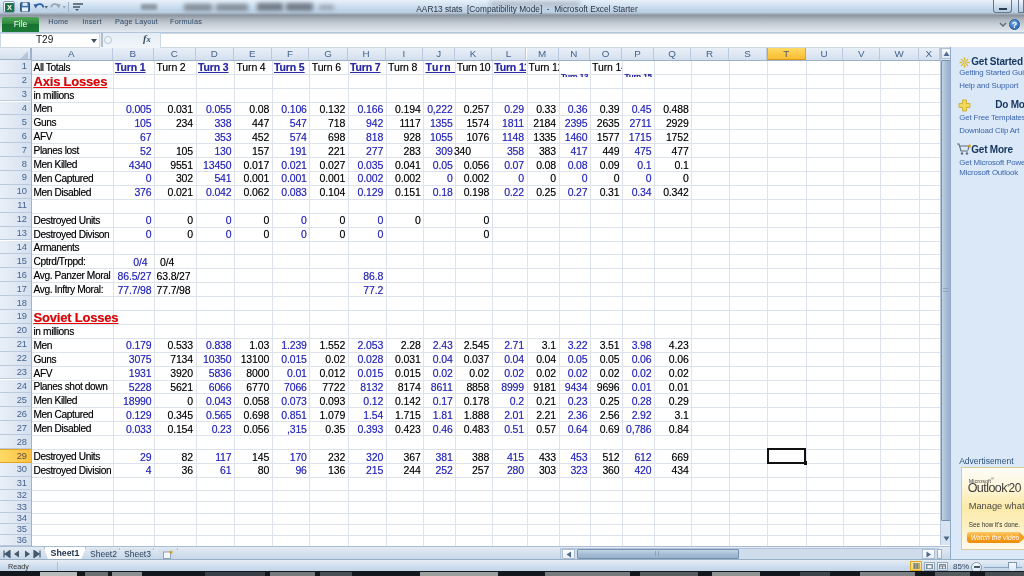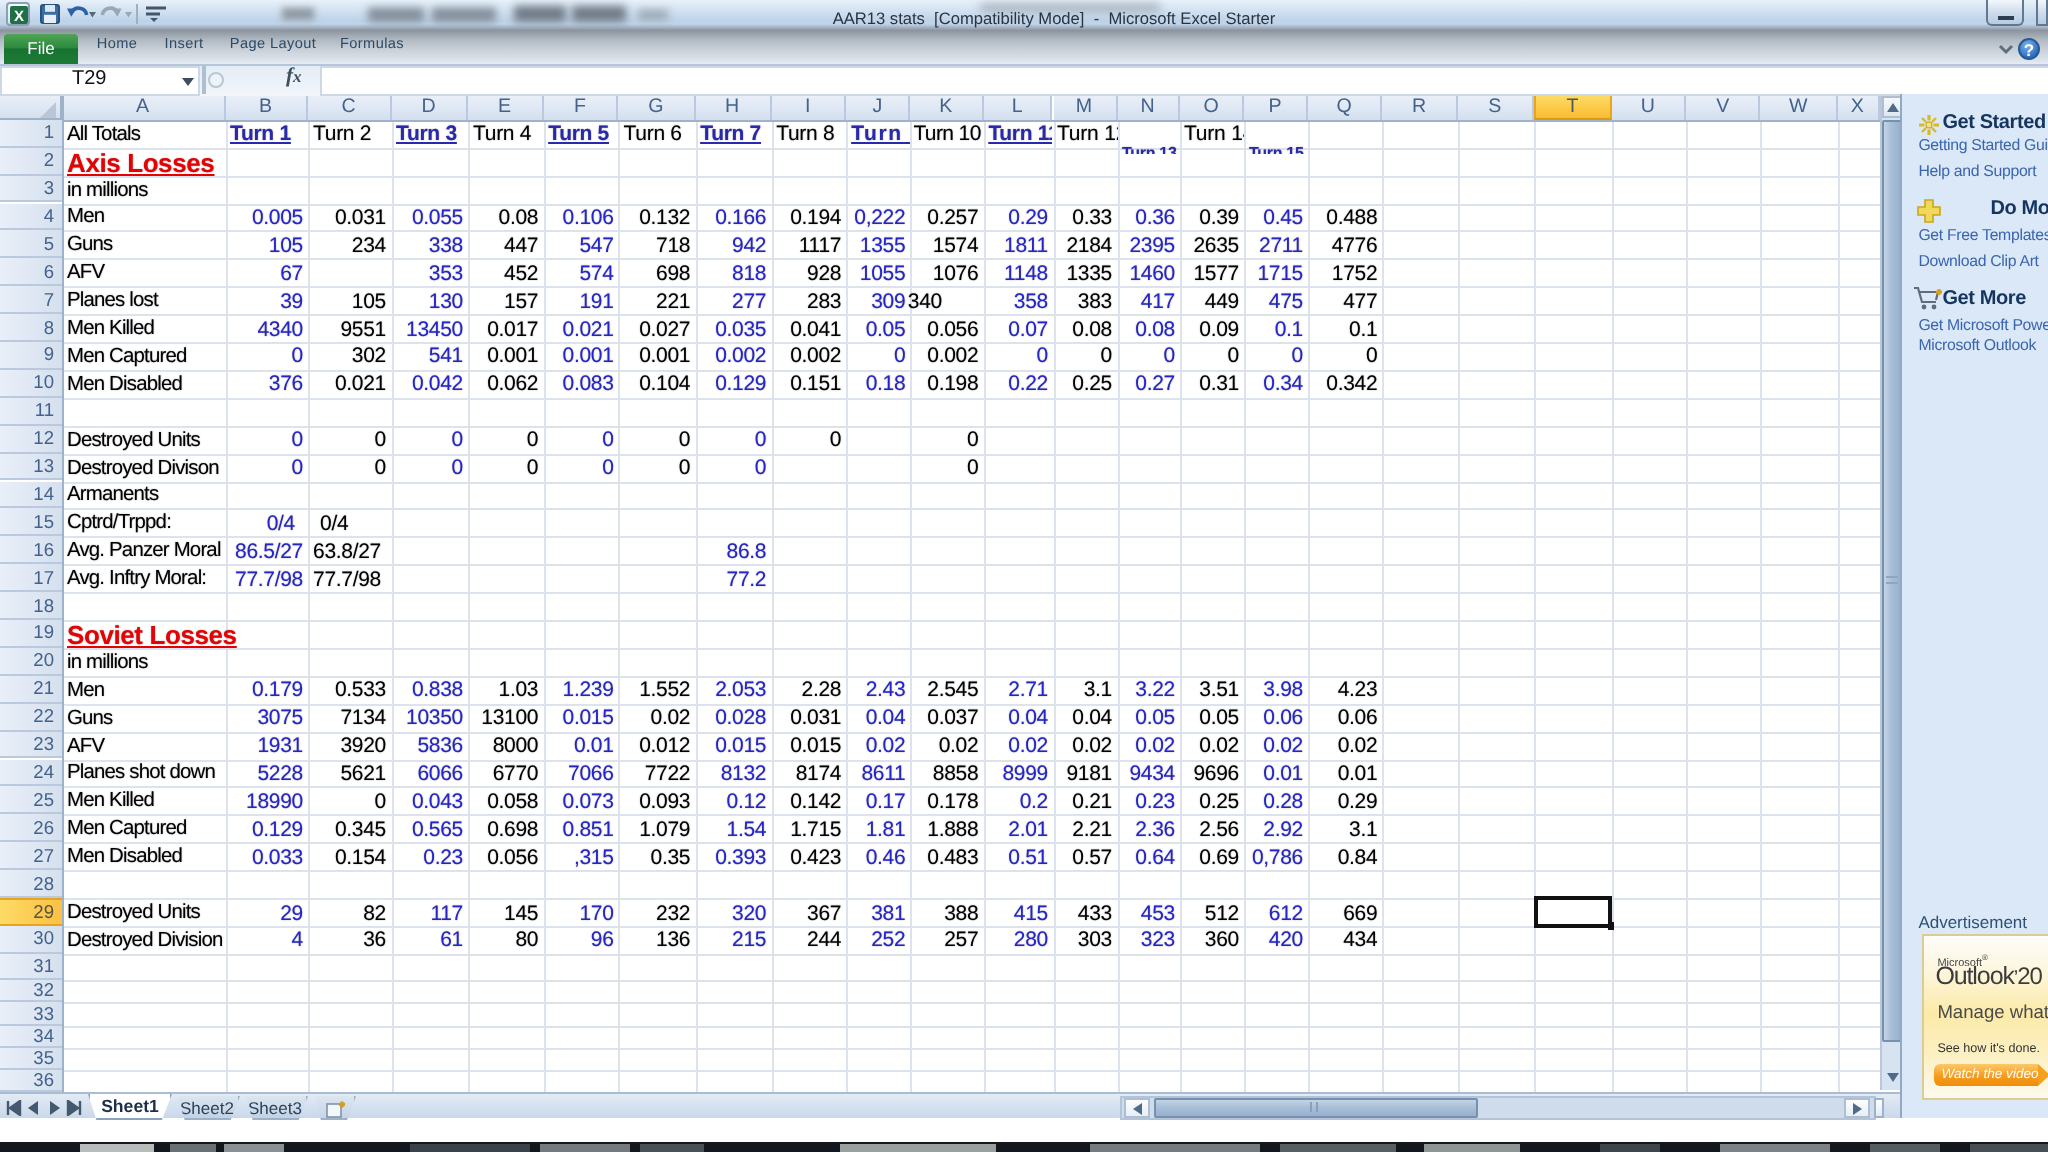--- a/index.html
+++ b/index.html
@@ -255,39 +255,39 @@
 <div class="cell ar n" style="left:309.30px;top:67.4px;width:38.30px;height:13.9px;padding-right:2.5px;">718</div>
 <div class="cell ar b" style="left:347.60px;top:67.4px;width:38.00px;height:13.9px;padding-right:2.5px;padding-left:24px;">942</div>
 <div class="cell ar n" style="left:385.60px;top:67.4px;width:37.50px;height:13.9px;padding-right:2.5px;">1117</div>
 <div class="cell ar b" style="left:423.10px;top:67.4px;width:32.10px;height:13.9px;padding-right:2.5px;">1355</div>
 <div class="cell ar n" style="left:455.20px;top:67.4px;width:36.50px;height:13.9px;padding-right:2.5px;">1574</div>
 <div class="cell ar b" style="left:491.70px;top:67.4px;width:34.80px;height:13.9px;padding-right:2.5px;">1811</div>
 <div class="cell ar n" style="left:526.50px;top:67.4px;width:32.00px;height:13.9px;padding-right:2.5px;">2184</div>
 <div class="cell ar b" style="left:558.50px;top:67.4px;width:31.50px;height:13.9px;padding-right:2.5px;">2395</div>
 <div class="cell ar n" style="left:590.00px;top:67.4px;width:32.00px;height:13.9px;padding-right:2.5px;">2635</div>
 <div class="cell ar b" style="left:622.00px;top:67.4px;width:32.00px;height:13.9px;padding-right:2.5px;">2711</div>
-<div class="cell ar n" style="left:654.00px;top:67.4px;width:37.20px;height:13.9px;padding-right:2.5px;">4776</div>
+<div class="cell ar n" style="left:654.00px;top:67.4px;width:37.20px;height:13.9px;padding-right:2.5px;">2929</div>
 <div class="cell t" style="left:31.00px;top:81.3px;width:81.50px;height:13.9px;padding-left:2.5px;">AFV</div>
 <div class="cell ar b" style="left:112.50px;top:81.3px;width:41.50px;height:13.9px;padding-right:2.5px;">67</div>
 <div class="cell ar b" style="left:195.50px;top:81.3px;width:38.50px;height:13.9px;padding-right:2.5px;">353</div>
 <div class="cell ar n" style="left:234.00px;top:81.3px;width:37.60px;height:13.9px;padding-right:2.5px;">452</div>
 <div class="cell ar b" style="left:271.60px;top:81.3px;width:37.70px;height:13.9px;padding-right:2.5px;">574</div>
 <div class="cell ar n" style="left:309.30px;top:81.3px;width:38.30px;height:13.9px;padding-right:2.5px;">698</div>
 <div class="cell ar b" style="left:347.60px;top:81.3px;width:38.00px;height:13.9px;padding-right:2.5px;">818</div>
 <div class="cell ar n" style="left:385.60px;top:81.3px;width:37.50px;height:13.9px;padding-right:2.5px;">928</div>
 <div class="cell ar b" style="left:423.10px;top:81.3px;width:32.10px;height:13.9px;padding-right:2.5px;">1055</div>
 <div class="cell ar n" style="left:455.20px;top:81.3px;width:36.50px;height:13.9px;padding-right:2.5px;">1076</div>
 <div class="cell ar b" style="left:491.70px;top:81.3px;width:34.80px;height:13.9px;padding-right:2.5px;">1148</div>
 <div class="cell ar n" style="left:526.50px;top:81.3px;width:32.00px;height:13.9px;padding-right:2.5px;">1335</div>
 <div class="cell ar b" style="left:558.50px;top:81.3px;width:31.50px;height:13.9px;padding-right:2.5px;">1460</div>
 <div class="cell ar n" style="left:590.00px;top:81.3px;width:32.00px;height:13.9px;padding-right:2.5px;">1577</div>
 <div class="cell ar b" style="left:622.00px;top:81.3px;width:32.00px;height:13.9px;padding-right:2.5px;">1715</div>
 <div class="cell ar n" style="left:654.00px;top:81.3px;width:37.20px;height:13.9px;padding-right:2.5px;">1752</div>
 <div class="cell t" style="left:31.00px;top:95.2px;width:81.50px;height:13.9px;padding-left:2.5px;">Planes lost</div>
-<div class="cell ar b" style="left:112.50px;top:95.2px;width:41.50px;height:13.9px;padding-right:2.5px;">39</div>
+<div class="cell ar b" style="left:112.50px;top:95.2px;width:41.50px;height:13.9px;padding-right:2.5px;">52</div>
 <div class="cell ar n" style="left:154.00px;top:95.2px;width:41.50px;height:13.9px;padding-right:2.5px;">105</div>
 <div class="cell ar b" style="left:195.50px;top:95.2px;width:38.50px;height:13.9px;padding-right:2.5px;">130</div>
 <div class="cell ar n" style="left:234.00px;top:95.2px;width:37.60px;height:13.9px;padding-right:2.5px;">157</div>
 <div class="cell ar b" style="left:271.60px;top:95.2px;width:37.70px;height:13.9px;padding-right:2.5px;">191</div>
 <div class="cell ar n" style="left:309.30px;top:95.2px;width:38.30px;height:13.9px;padding-right:2.5px;">221</div>
 <div class="cell ar b" style="left:347.60px;top:95.2px;width:38.00px;height:13.9px;padding-right:2.5px;">277</div>
 <div class="cell ar n" style="left:385.60px;top:95.2px;width:37.50px;height:13.9px;padding-right:2.5px;">283</div>
 <div class="cell ar b" style="left:423.10px;top:95.2px;width:32.10px;height:13.9px;padding-right:2.5px;">309</div>
 <div class="cell ar n" style="left:437px;top:95.2px;width:36.50px;height:13.9px;padding-right:2.5px;">340</div>
 <div class="cell ar b" style="left:491.70px;top:95.2px;width:34.80px;height:13.9px;padding-right:2.5px;">358</div>
@@ -609,20 +609,42 @@
 <div class="abs" style="left:6px;top:13px;font-size:12.5px;color:#3c3c3c;letter-spacing:-0.55px;white-space:nowrap;">Outlook<span style="font-size:10px;">’</span><span style="font-size:12px;">20</span></div>
 <div class="abs" style="left:7px;top:33px;font-size:9.3px;color:#4a4a4a;white-space:nowrap;">Manage what ma</div>
 <div class="abs" style="left:7px;top:53px;font-size:6.3px;color:#333;white-space:nowrap;">See how it's done.</div>
 <div class="abs" style="left:5px;top:64px;width:52px;height:10.5px;background:linear-gradient(#fcc96a,#f69b1b 55%,#ef8d0a);border-radius:3px 0 0 3px;"></div>
 <svg class="abs" style="left:57px;top:62px" width="10" height="15" viewBox="0 0 10 15">
           <path d="M0 2 L6 7.5 L0 13 Z" fill="#f59f1e"></path>
         </svg>
 <div class="abs" style="left:9px;top:66px;font-size:6.8px;font-style:italic;color:#fff;white-space:nowrap;">Watch the video</div>
 </div>
 </div>
+<div class="abs" style="left:0;top:559px;width:1024px;height:12px;background:linear-gradient(#e7eef6,#cfdeee 55%,#c3d5e8);border-top:1px solid #97aec7;">
+<div class="abs" style="left:8px;top:2px;font-size:7.2px;color:#333;">Ready</div>
+<div class="abs" style="left:57px;top:1.5px;width:1px;height:9px;background:#aebfd2;"></div>
+<div class="abs" style="left:910px;top:1px;width:12px;height:10px;background:linear-gradient(#fce9a9,#f9d563);border:1.5px solid #e3a818;"></div>
+<svg class="abs" style="left:912.5px;top:3px" width="7" height="6" viewBox="0 0 7 6">
+        <path d="M0 1 H7 M0 3 H7 M0 5 H7 M1.7 0 V6 M4.2 0 V6" stroke="#5a6a7a" stroke-width="0.9"></path>
+      </svg>
+<div class="abs" style="left:924px;top:1.5px;width:11px;height:9.5px;background:linear-gradient(#f4f8fb,#d4e0ec);border:1px solid #93a9c2;"></div>
+<svg class="abs" style="left:926px;top:3.5px" width="7" height="5.5" viewBox="0 0 7 5.5">
+        <rect x="0.5" y="0.5" width="6" height="4.5" fill="#aab8c6" stroke="#5a6a7a" stroke-width="0.7"></rect>
+        <rect x="1.8" y="1.5" width="3.4" height="2.4" fill="#f5f8fa"></rect>
+      </svg>
+<div class="abs" style="left:937px;top:1.5px;width:11px;height:9.5px;background:linear-gradient(#f4f8fb,#d4e0ec);border:1px solid #93a9c2;"></div>
+<svg class="abs" style="left:939px;top:3.5px" width="7" height="5.5" viewBox="0 0 7 5.5">
+        <path d="M0.5 0.5 H6.5 V5 H0.5 Z M0.5 2 H6.5 M3.5 2 V5" stroke="#5a6a7a" stroke-width="0.8" fill="none"></path>
+      </svg>
+<div class="abs" style="left:953px;top:2px;font-size:8px;color:#33475e;">85%</div>
+<div class="abs" style="left:971px;top:1.5px;width:11px;height:11px;border-radius:50%;background:linear-gradient(#fbfdfe,#dce6f0);border:1px solid #8099b3;"></div>
+<div class="abs" style="left:973.5px;top:6.2px;width:6px;height:1.6px;background:#44586e;"></div>
+<div class="abs" style="left:984px;top:6.5px;width:38px;height:1.4px;background:#8fa6bf;"></div>
+<div class="abs" style="left:1008px;top:1.5px;width:9px;height:11px;background:linear-gradient(#f6fafd,#d5e1ee);border:1px solid #7e97b1;clip-path:polygon(0 0,100% 0,100% 60%,50% 100%,0 60%);"></div>
+</div>
 <div class="abs" style="left:0;top:571px;width:1024px;height:5px;background:#14181e;">
 <div class="abs" style="left:40px;top:0.5px;width:37px;height:4.5px;background:#b8bcba;"></div>
 <div class="abs" style="left:85px;top:0.5px;width:23px;height:4.5px;background:#6a7173;"></div>
 <div class="abs" style="left:112px;top:0.5px;width:30px;height:4.5px;background:#8b9092;"></div>
 <div class="abs" style="left:205px;top:0.5px;width:60px;height:4.5px;background:#3a4148;"></div>
 <div class="abs" style="left:270px;top:0.5px;width:45px;height:4.5px;background:#757b7c;"></div>
 <div class="abs" style="left:320px;top:0.5px;width:32px;height:4.5px;background:#4a5156;"></div>
 <div class="abs" style="left:420px;top:0.5px;width:78px;height:4.5px;background:#9aa09e;"></div>
 <div class="abs" style="left:545px;top:0.5px;width:85px;height:4.5px;background:#767c7e;"></div>
 <div class="abs" style="left:640px;top:0.5px;width:58px;height:4.5px;background:#585f63;"></div>

